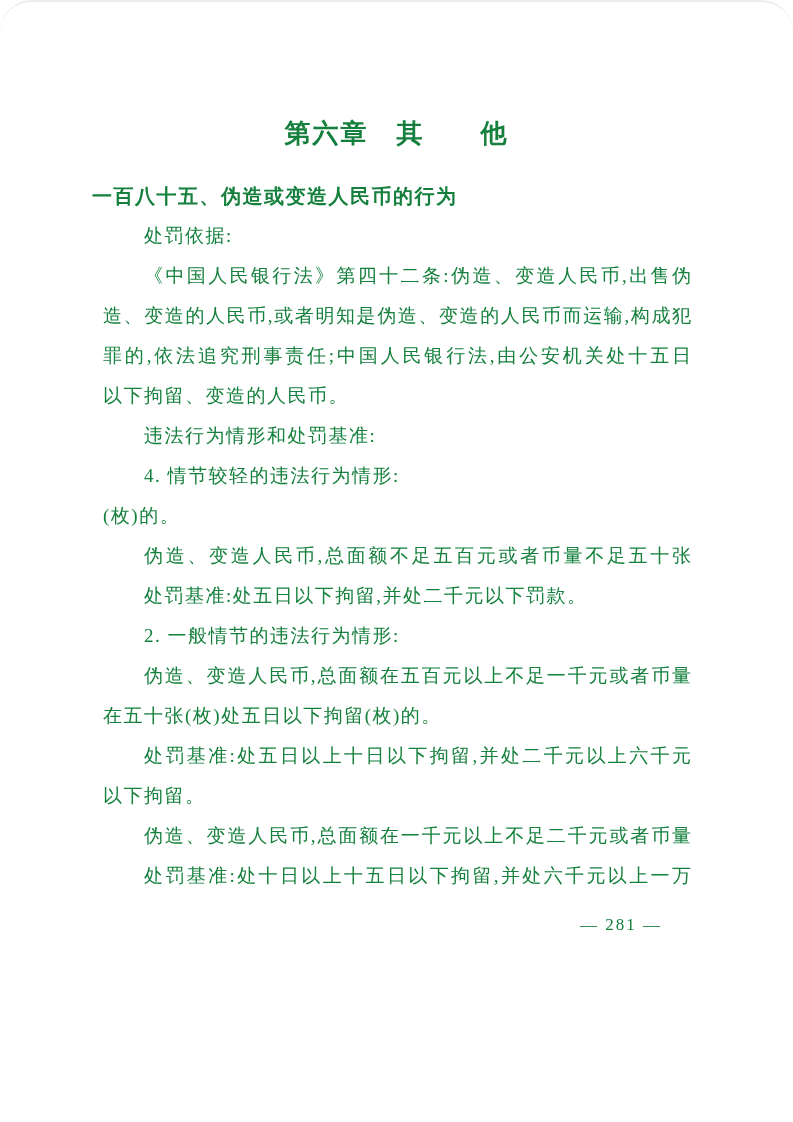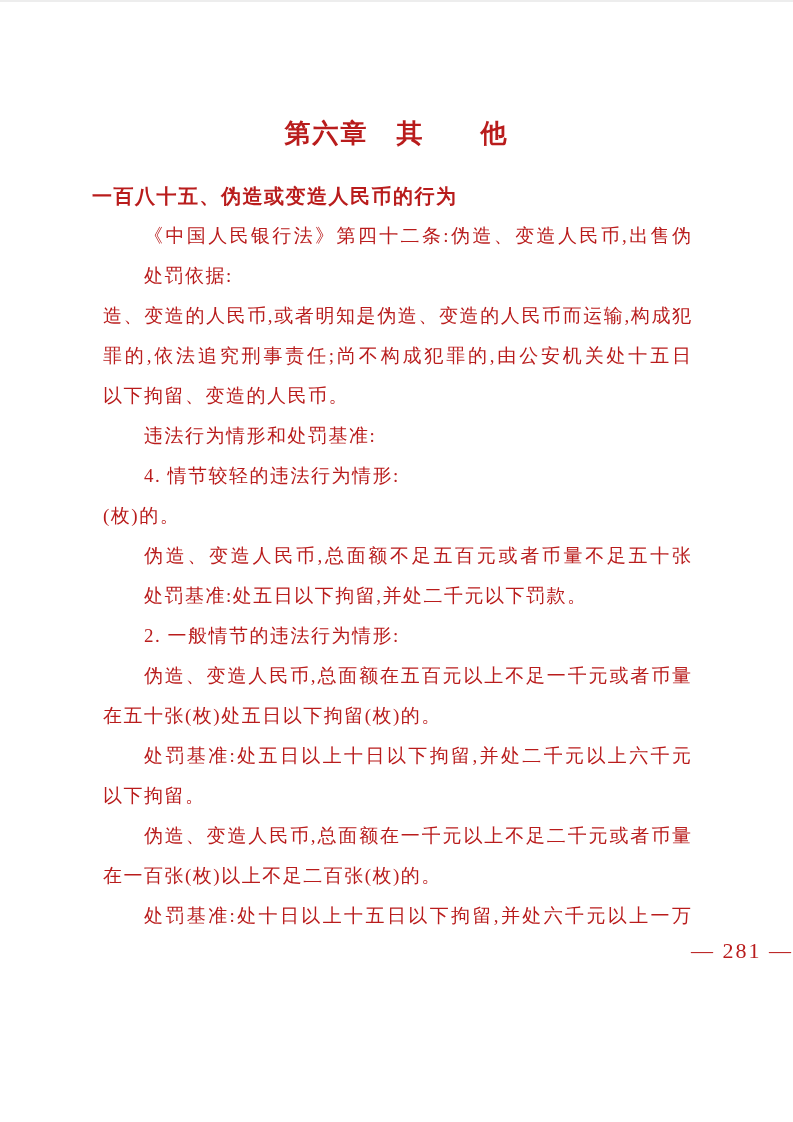--- a/index.html
+++ b/index.html
@@ -5,25 +5,26 @@
   html, body {
     margin: 0;
     padding: 0;
     background: #ffffff;
   }
   .page {
     position: relative;
     width: 793px;
     height: 1122px;
     background: #ffffff;
-    color: #b91c1c;
+    color: #15803d;
     font-family: "Liberation Serif", "DejaVu Serif", serif;
     overflow: hidden;
     box-sizing: border-box;
     border-top: 2px solid #ededed;
+    border-radius: 32px;
   }
   .chapter-title {
     margin: 0;
     padding-top: 116px;
     text-align: center;
     font-family: "Liberation Sans", "DejaVu Sans", sans-serif;
     font-weight: bold;
     font-size: 26px;
     line-height: 30px;
     letter-spacing: 2px;
@@ -51,50 +52,50 @@
     padding-left: 41px; 
   }
   .line.justify {
     letter-spacing: 0;
     white-space: normal;
     text-align: justify;
     text-align-last: justify;
     text-justify: inter-character;
   }
   .page-number {
-    margin-top: 2px;
+    margin-top: 16px;
+    padding-right: 131px;
     text-align: right;
-    font-size: 22px;
+    font-size: 17px;
     line-height: 26px;
     letter-spacing: 2px;
   }
 </style>
 </head>
 <body>
 
 <div class="page">
   <h1 class="chapter-title">第六章　其　　他</h1>
 
   <h2 class="section-heading">一百八十五、伪造或变造人民币的行为</h2>
 
   <div class="body-text">
+      <div class="line indent">处罚依据:</div>
       <div class="line indent justify">《中国人民银行法》第四十二条:伪造、变造人民币,出售伪</div>
-      <div class="line indent">处罚依据:</div>
       <div class="line justify">造、变造的人民币,或者明知是伪造、变造的人民币而运输,构成犯</div>
-      <div class="line justify">罪的,依法追究刑事责任;尚不构成犯罪的,由公安机关处十五日</div>
+      <div class="line justify">罪的,依法追究刑事责任;中国人民银行法,由公安机关处十五日</div>
       <div class="line">以下拘留、变造的人民币。</div>
       <div class="line indent">违法行为情形和处罚基准:</div>
       <div class="line indent">4. 情节较轻的违法行为情形:</div>
       <div class="line">(枚)的。</div>
       <div class="line indent justify">伪造、变造人民币,总面额不足五百元或者币量不足五十张</div>
       <div class="line indent">处罚基准:处五日以下拘留,并处二千元以下罚款。</div>
       <div class="line indent">2. 一般情节的违法行为情形:</div>
       <div class="line indent justify">伪造、变造人民币,总面额在五百元以上不足一千元或者币量</div>
       <div class="line">在五十张(枚)处五日以下拘留(枚)的。</div>
       <div class="line indent justify">处罚基准:处五日以上十日以下拘留,并处二千元以上六千元</div>
       <div class="line">以下拘留。</div>
       <div class="line indent justify">伪造、变造人民币,总面额在一千元以上不足二千元或者币量</div>
-      <div class="line">在一百张(枚)以上不足二百张(枚)的。</div>
       <div class="line indent justify">处罚基准:处十日以上十五日以下拘留,并处六千元以上一万</div>
     </div>
 
   <div class="page-number">— 281 —</div>
 </div>
 
 </body></html>

